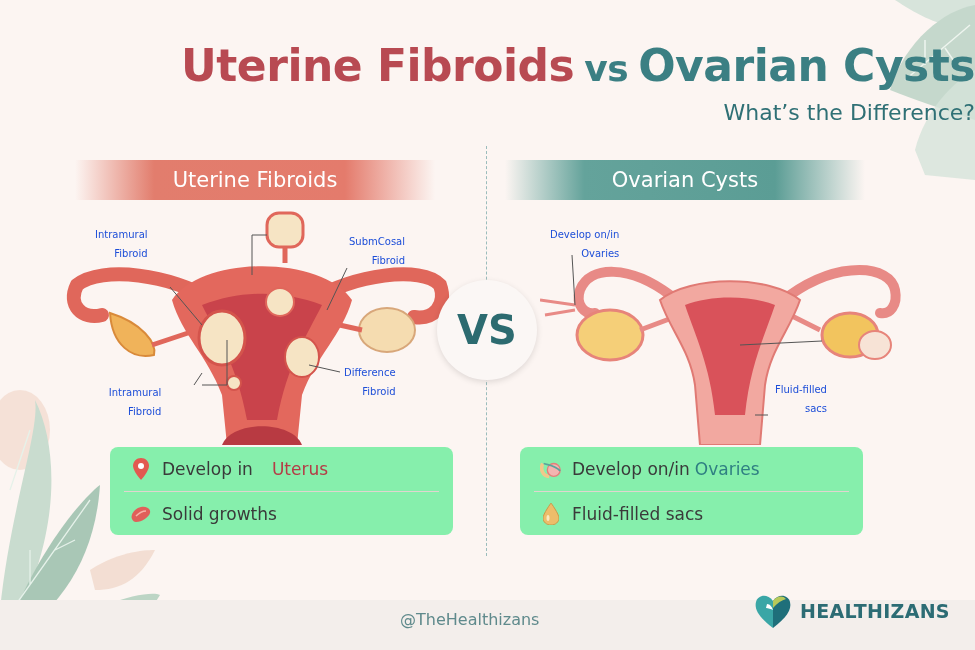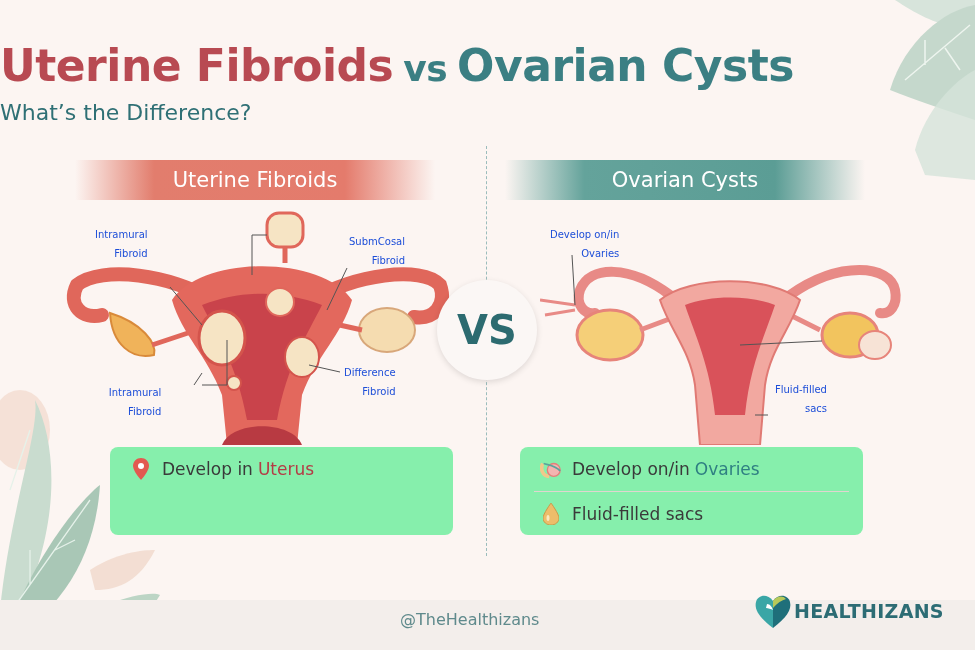--- a/index.html
+++ b/index.html
@@ -6,28 +6,28 @@
   html, body { width: 975px; height: 650px; overflow: hidden; }
   body {
     position: relative;
     background: #fcf5f2;
     font-family: "DejaVu Sans", "Liberation Sans", sans-serif;
     color: #3a3a3a;
   }
   .leaves-tr { position: absolute; right: 0; top: 0; width: 200px; height: 180px; }
   .leaves-bl { position: absolute; left: 0; bottom: 0; width: 210px; height: 260px; }
   .title {
-    position: absolute; top: 38px; left: 0; width: 975px; text-align: left;
+    position: absolute; top: 38px; left: 0; width: 975px; text-align: right;
     font-size: 44px; font-weight: bold; letter-spacing: -0.5px; line-height: 56px;
   }
   .title .t-left { color: #b84a52; }
   .title .t-vs { color: #3b7f83; font-size: 36px; margin: 0 10px; }
   .title .t-right { color: #3b7f83; }
   .subtitle {
-    position: absolute; top: 98px; left: 0; width: 975px; text-align: left;
+    position: absolute; top: 98px; left: 0; width: 975px; text-align: right;
     font-size: 22px; color: #2f7075; line-height: 30px;
   }
   .divider {
     position: absolute; left: 486px; top: 146px; height: 410px;
     border-left: 1.5px dashed #9bbcbc;
   }
   .banner {
     position: absolute; top: 160px; height: 40px; width: 360px;
     display: flex; align-items: center; justify-content: center;
     color: #fff; font-size: 21px; line-height: 40px;
@@ -58,21 +58,21 @@
   .footer {
     position: absolute; left: 0; top: 600px; width: 975px; height: 50px;
     background: #f3eeeb;
   }
   .handle {
     position: absolute; left: 400px; top: 608px; font-size: 16px; color: #5f8a8c; line-height: 24px; text-align: right;
   }
   .brand {
     position: absolute; left: 752px; top: 590px; display: flex; align-items: center;
   }
-  .brand-name { font-size: 19px; font-weight: bold; color: #2c6c74; letter-spacing: 0.3px; }
+  .brand-name { font-size: 19px; font-weight: bold; color: #2c6c74; margin-left: 6px; letter-spacing: 0.3px; }
 </style>
 </head>
 <body>
 
 <svg class="leaves-tr" viewBox="0 0 200 180">
   <path d="M120 0 C150 20 190 40 200 10 L200 0 Z" fill="#d7e4db"></path>
   <path d="M115 90 C130 40 170 10 200 5 L200 120 C170 110 140 100 115 90 Z" fill="#c5d8cc"></path>
   <path d="M140 150 C150 110 180 80 200 70 L200 180 L150 175 Z" fill="#d4e3d9" opacity="0.8"></path>
   <path d="M130 80 L195 25 M150 65 L150 40 M170 48 L185 70" stroke="#eef5ef" stroke-width="1.5" fill="none"></path>
 </svg>
@@ -169,21 +169,30 @@
 
 <div class="card card-left">
   <div class="row">
     <span class="ico">
       <svg width="16" height="22" viewBox="0 0 16 22">
           <path d="M8 0 C3.5 0 0 3.5 0 8 C0 13 8 22 8 22 C8 22 16 13 16 8 C16 3.5 12.5 0 8 0 Z" fill="#e25a50"></path>
           <circle cx="8" cy="8" r="3" fill="#fff"></circle>
         </svg>
     </span>
     <span>Develop in </span>
-      <span class="hl-red" style="margin-left:5px">Uterus</span>
+      <span class="hl-red" style="margin-left:19px">Uterus</span>
+  </div>
+  <div class="row">
+    <span class="ico">
+      <svg width="22" height="18" viewBox="0 0 22 18">
+          <path d="M2 14 C0 10 5 3 11 2 C17 1 21 4 20 8 C19 12 12 17 6 17 C4 17 3 16 2 14 Z" fill="#e0605a"></path>
+          <path d="M6 11 C9 8 12 6 16 6" stroke="#f7b3a8" stroke-width="1.5" fill="none"></path>
+        </svg>
+    </span>
+    <span>Solid growths</span>
   </div>
 </div>
 
 <div class="card card-right">
   <div class="row">
     <span class="ico">
       <svg width="24" height="20" viewBox="0 0 24 20">
           <path d="M3 4 C0 10 3 18 10 18" stroke="#f0c98b" stroke-width="4" fill="none"></path>
           <circle cx="15" cy="11" r="7" fill="#f3b5b0" stroke="#e47f7a" stroke-width="1.5"></circle>
           <path d="M4 4 C10 6 16 6 22 12" stroke="#5aa39c" stroke-width="2" fill="none"></path>

